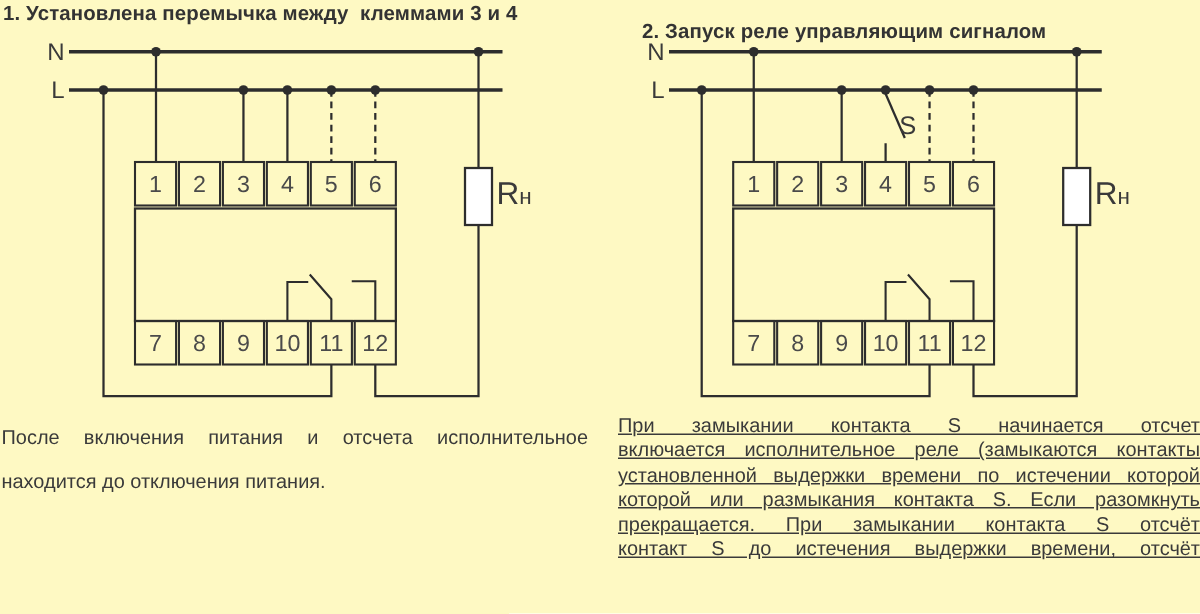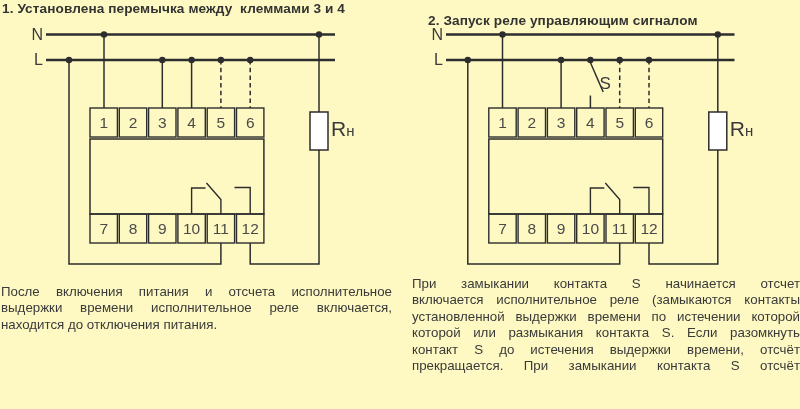--- a/index.html
+++ b/index.html
@@ -7,23 +7,23 @@
   .screen{position:relative;width:800px;height:409px;background:#fef9c3;overflow:hidden;}
   .title{position:absolute;top:1px;font-size:13.6px;font-weight:bold;color:#333333;
          white-space:pre-wrap;letter-spacing:0.1px;}
   .t1{left:2px;width:396px;}
   .t2{left:428px;width:388px;margin-top:12px;}
   .dsvg{position:absolute;top:0;width:400px;height:272px;}
   .svg1{left:0;}
   .svg2{left:400px;}
   .para{position:absolute;color:#3a3a3a;font-size:13.3px;line-height:16.45px;}
   .p1{left:1px;top:284px;width:391px;}
-  .p2{left:412px;top:276px;width:388px;}
+  .p2{left:412px;top:276px;width:388px;text-decoration:underline;}
   .jline{text-align:justify;text-align-last:justify;}
-  .jline.last{text-align-last:left;}
+  .jline.last{text-align-last:left;margin-top:13px;}
   .dlabel{font-size:16px;fill:#3a3a3a;}
   .tnum{font-size:15.5px;fill:#4a4a4a;}
   .rload{fill:#3a3a3a;}
   .swlabel{font-size:17px;fill:#3a3a3a;}
 </style>
 </head>
 <body>
 
 <div class="screen">
 
@@ -180,26 +180,25 @@
       <text x="531.8" y="233.8">8</text>
       <text x="561.1" y="233.8">9</text>
       <text x="590.4" y="233.8">10</text>
       <text x="619.7" y="233.8">11</text>
       <text x="649.0" y="233.8">12</text>
     </g>
   </svg>
 
   <div class="para p1">
     <div class="jline">После включения питания и отсчета исполнительное</div>
-    <div class="jline">выдержки времени исполнительное реле включается,</div>
     <div class="jline last">находится до отключения питания.</div>
   </div>
 
   <div class="para p2">
     <div class="jline">При замыкании контакта S начинается отсчет</div>
     <div class="jline">включается исполнительное реле (замыкаются контакты</div>
     <div class="jline">установленной выдержки времени по истечении которой</div>
     <div class="jline">которой или размыкания контакта S. Если разомкнуть</div>
+    <div class="jline">прекращается. При замыкании контакта S отсчёт</div>
     <div class="jline">контакт S до истечения выдержки времени, отсчёт</div>
-    <div class="jline">прекращается. При замыкании контакта S отсчёт</div>
   </div>
 
 </div>
 
 </body></html>

